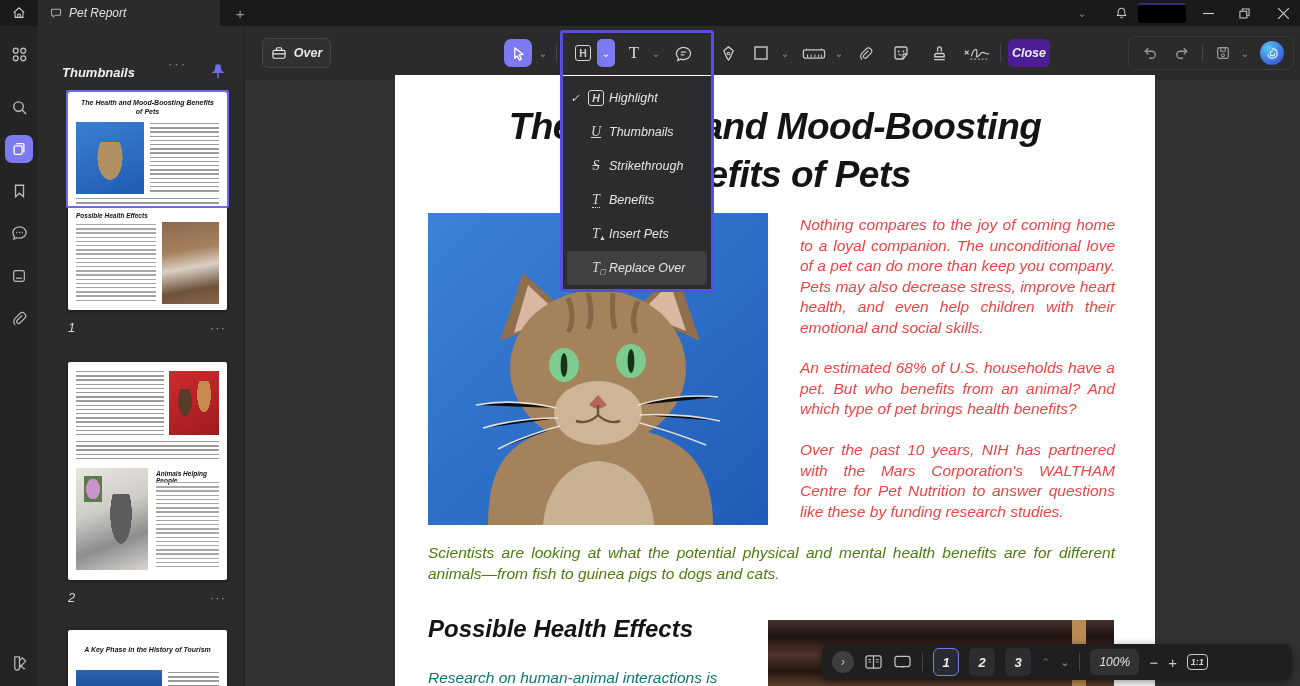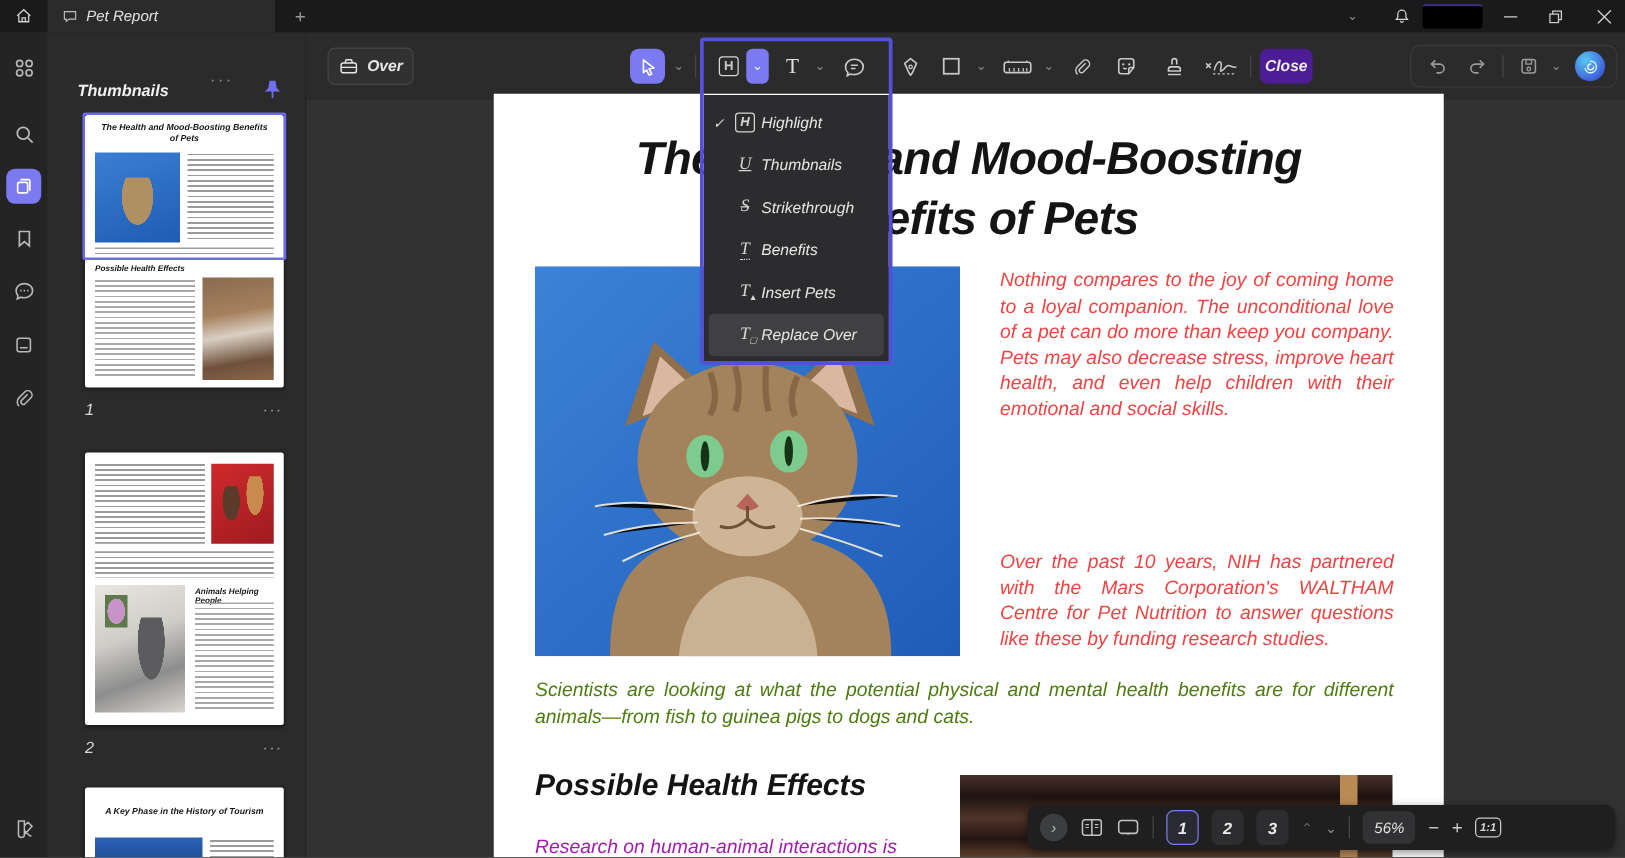--- a/index.html
+++ b/index.html
@@ -51,21 +51,21 @@
   #mini-toolbar { left:1128px; top:36px; width:166px; height:34px; border:1px solid #3a3a3b; border-radius:8px; }
   #ai-btn { left:1260px; top:41px; width:24px; height:24px; border-radius:50%; background:radial-gradient(circle at 35% 30%, #56c8f0, #3f62dd 70%, #3a3fb6); display:flex; align-items:center; justify-content:center; }
 
   
   #doc-page { left:395px; top:75px; width:760px; height:611px; background:#fff; z-index:5; }
   #doc-title { left:0; top:28px; width:760px; text-align:center; font-size:37px; line-height:48px; font-weight:bold; color:#141414; letter-spacing:-.5px; }
   #cat-img { left:33px; top:138px; width:340px; height:312px; }
   .doc-col { position:absolute; left:405px; width:315px; color:#ef4444; font-size:15.5px; line-height:20.6px; text-align:justify; }
   #doc-para-full { left:33px; top:467px; width:687px; color:#4d7c0f; font-size:15.5px; line-height:21px; text-align:justify; }
   #doc-heading { left:33px; top:540px; font-size:24px; font-weight:bold; color:#141414; }
-  #doc-partial { left:33px; top:594px; width:330px; color:#a21caf; font-size:15.5px; text-align:justify; }
+  #doc-partial { left:33px; top:594px; width:330px; color:#0f766e; font-size:15.5px; text-align:justify; }
   #doc-img2 { left:373px; top:545px; width:346px; height:66px;
     background:linear-gradient(180deg,#46302a 0,#1e1310 26%,#51342a 52%,#241611 78%,#5d3e2c 100%);
   }
   #doc-img2 .plank { position:absolute; right:28px; top:0; width:14px; height:100%; background:#b98a54; }
 
   
   #hl-outline { left:560px; top:30px; width:154px; height:262px; border:3px solid #5450d8; border-radius:3px; z-index:30; pointer-events:none; }
   #dropdown { left:563px; top:76px; width:148px; height:213px; background:#2c2c2e; z-index:29; padding-top:5px; }
   .dd-row { position:relative; height:34px; margin:0 4px; display:flex; align-items:center; border-radius:4px; color:#e6e6e6; font-size:12.5px; }
   .dd-row .dd-check { width:16px; text-align:center; font-size:11px; color:#dcdcdc; }
@@ -379,20 +379,21 @@
         <path d="M170 192 v10 M170 202 q-10 10 -22 6 M170 202 q10 10 22 6" stroke="#6e5236" stroke-width="2.4" fill="none"></path>
         <g stroke="#f2ecdf" stroke-width="1.6" opacity=".9">
           <path d="M128 195 Q85 185 48 192M130 205 Q90 205 55 215M132 213 Q98 222 70 236"></path>
           <path d="M210 192 Q250 180 290 184M212 202 Q255 200 292 208M212 210 Q248 220 278 232"></path>
         </g>
         <path d="M115 312 C118 275 140 250 170 248 C205 250 224 278 226 312 Z" fill="#c9b193"></path>
       </svg>
     </div>
 
     <p class="doc-col" style="top:140px;">Nothing compares to the joy of coming home to a loyal companion. The unconditional love of a pet can do more than keep you company. Pets may also decrease stress, improve heart health, and even help children with their emotional and social skills.</p>
+    <p class="doc-col" style="top:283px;">An estimated 68% of U.S. households have a pet. But who benefits from an animal? And which type of pet brings health benefits?</p>
     <p class="doc-col" style="top:365px;">Over the past 10 years, NIH has partnered with the Mars Corporation's WALTHAM Centre for Pet Nutrition to answer questions like these by funding research studies.</p>
     <p id="doc-para-full" class="abs">Scientists are looking at what the potential physical and mental health benefits are for different animals—from fish to guinea pigs to dogs and cats.</p>
     <div id="doc-heading" class="abs">Possible Health Effects</div>
     <p id="doc-partial" class="abs">Research on human-animal interactions is</p>
     <div id="doc-img2" class="abs">
         <div class="plank"></div>
       </div>
   </div>
 
   <div id="dropdown" class="abs">
@@ -461,20 +462,20 @@
     <div class="pg-btn">
         <span>2</span>
       </div>
     <div class="pg-btn">
         <span>3</span>
       </div>
     <div class="bb-chev" style="opacity:.55"><span>⌃</span></div>
     <div class="bb-chev"><span>⌄</span></div>
     <div class="bb-div"></div>
     <div id="zoom-pill">
-        <span>56%</span>
+        <span>100%</span>
       </div>
     <div class="bb-sign"><span>−</span></div>
     <div class="bb-sign"><span>+</span></div>
     <div id="fit-btn"><span>1:1</span></div>
   </div>
 
 </div>
 
 </body></html>

